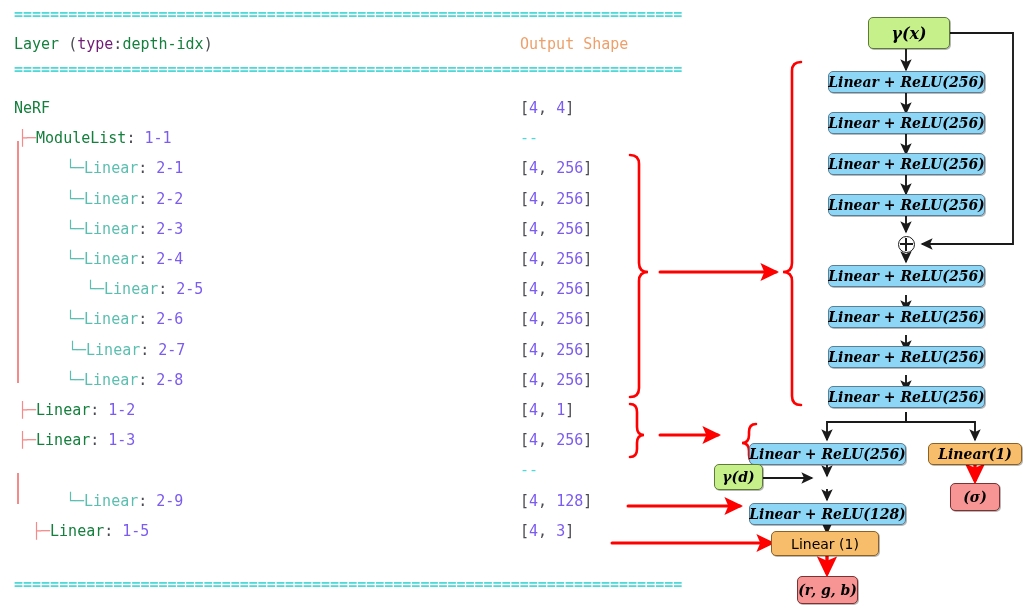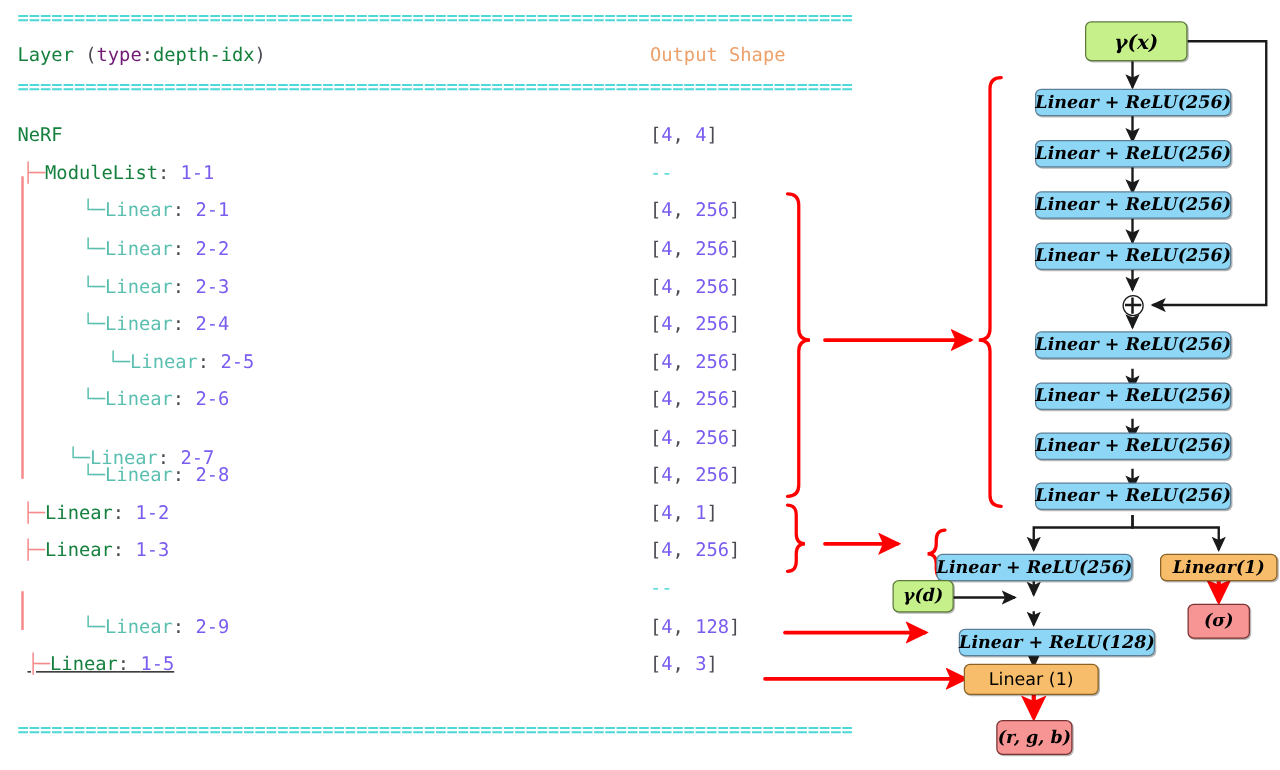--- a/index.html
+++ b/index.html
@@ -109,21 +109,21 @@
       </div>
       <div class="row" style="top: 276.2px;">
         <span class="cell-name" style="left: 52px; margin-left: 20px;"><span class="tree2">└─</span><span class="c-teal">Linear</span><span class="c-gray">: </span><span class="c-purple">2-5</span></span>
         <span class="cell-shape"><span class="c-gray">[</span><span class="c-purple">4</span><span class="c-gray">, </span><span class="c-purple">256</span><span class="c-gray">]</span></span>
       </div>
       <div class="row" style="top: 306.4px;">
         <span class="cell-name" style="left: 52px;"><span class="tree2">└─</span><span class="c-teal">Linear</span><span class="c-gray">: </span><span class="c-purple">2-6</span></span>
         <span class="cell-shape"><span class="c-gray">[</span><span class="c-purple">4</span><span class="c-gray">, </span><span class="c-purple">256</span><span class="c-gray">]</span></span>
       </div>
       <div class="row" style="top: 336.6px;">
-        <span class="cell-name" style="left: 40px; margin-top: 16px;"><span class="tree2">└─</span><span class="c-teal">Linear</span><span class="c-gray">: </span><span class="c-purple">2-7</span></span>
+        <span class="cell-name" style="left: 54px;"><span class="tree2">└─</span><span class="c-teal">Linear</span><span class="c-gray">: </span><span class="c-purple">2-7</span></span>
         <span class="cell-shape"><span class="c-gray">[</span><span class="c-purple">4</span><span class="c-gray">, </span><span class="c-purple">256</span><span class="c-gray">]</span></span>
       </div>
       <div class="row" style="top: 366.8px;">
         <span class="cell-name" style="left: 52px;"><span class="tree2">└─</span><span class="c-teal">Linear</span><span class="c-gray">: </span><span class="c-purple">2-8</span></span>
         <span class="cell-shape"><span class="c-gray">[</span><span class="c-purple">4</span><span class="c-gray">, </span><span class="c-purple">256</span><span class="c-gray">]</span></span>
       </div>
       <div class="row" style="top: 397px;">
         <span class="cell-name" style="left: 4px;"><span class="tree">├─</span><span class="c-pink">Linear</span><span class="c-gray">: </span><span class="c-purple">1-2</span></span>
         <span class="cell-shape"><span class="c-gray">[</span><span class="c-purple">4</span><span class="c-gray">, </span><span class="c-purple">1</span><span class="c-gray">]</span></span>
       </div>
@@ -132,21 +132,21 @@
         <span class="cell-shape"><span class="c-gray">[</span><span class="c-purple">4</span><span class="c-gray">, </span><span class="c-purple">256</span><span class="c-gray">]</span></span>
       </div>
       <div class="row" style="top: 457.4px;">
         <span class="cell-shape c-cyan">--</span>
       </div>
       <div class="row" style="top: 487.6px;">
         <span class="cell-name" style="left: 52px;"><span class="tree2">└─</span><span class="c-teal">Linear</span><span class="c-gray">: </span><span class="c-purple">2-9</span></span>
         <span class="cell-shape"><span class="c-gray">[</span><span class="c-purple">4</span><span class="c-gray">, </span><span class="c-purple">128</span><span class="c-gray">]</span></span>
       </div>
       <div class="row" style="top: 517.8px;">
-        <span class="cell-name" style="left: 8px; text-decoration: underline;"><span class="tree">├─</span><span class="c-pink">Linear</span><span class="c-gray">: </span><span class="c-purple">1-5</span></span>
+        <span class="cell-name" style="left: 18px;"><span class="tree">├─</span><span class="c-pink">Linear</span><span class="c-gray">: </span><span class="c-purple">1-5</span></span>
         <span class="cell-shape"><span class="c-gray">[</span><span class="c-purple">4</span><span class="c-gray">, </span><span class="c-purple">3</span><span class="c-gray">]</span></span>
       </div>
     </div>
 
   <div class="rule" style="top:578px;">==========================================================================</div>
 <div class="pipe" style="top: 141.2px; height: 241.6px;"></div>
     <div class="pipe" style="top: 473.4px; height: 30.2px;"></div>
   </div>
 
 <div id="diagram">
@@ -223,16 +223,16 @@
   <div class="node blue" style="left:828px;top:306px;width:157px;height:22px;font-size:14px;">Linear + ReLU(256)</div>
   <div class="node blue" style="left:828px;top:346px;width:157px;height:22px;font-size:14px;">Linear + ReLU(256)</div>
   <div class="node blue" style="left:828px;top:386px;width:157px;height:22px;font-size:14px;">Linear + ReLU(256)</div>
 
   <div class="node blue" style="left:749px;top:443px;width:157px;height:22px;font-size:14px;">Linear + ReLU(256)</div>
   <div class="node orange" style="left:928px;top:443px;width:94px;height:22px;font-size:14px;">Linear(1)</div>
   <div class="node red" style="left:950px;top:483px;width:50px;height:28px;font-size:14px;">(σ)</div>
 
   <div class="node green" style="left:714px;top:464px;width:49px;height:26px;font-size:14px;">γ(d)</div>
 
-  <div class="node blue" style="left:749px;top:503px;width:157px;height:22px;font-size:14px;margin-left:18px;">Linear + ReLU(128)</div>
+  <div class="node blue" style="left:749px;top:503px;width:157px;height:22px;font-size:14px;">Linear + ReLU(128)</div>
   <div class="node orange plain" style="left:771px;top:531px;width:108px;height:25px;font-size:14px;">Linear (1)</div>
   <div class="node red" style="left:797px;top:576px;width:61px;height:28px;font-size:14px;">(r, g, b)</div>
 </div>
 
 </body></html>

